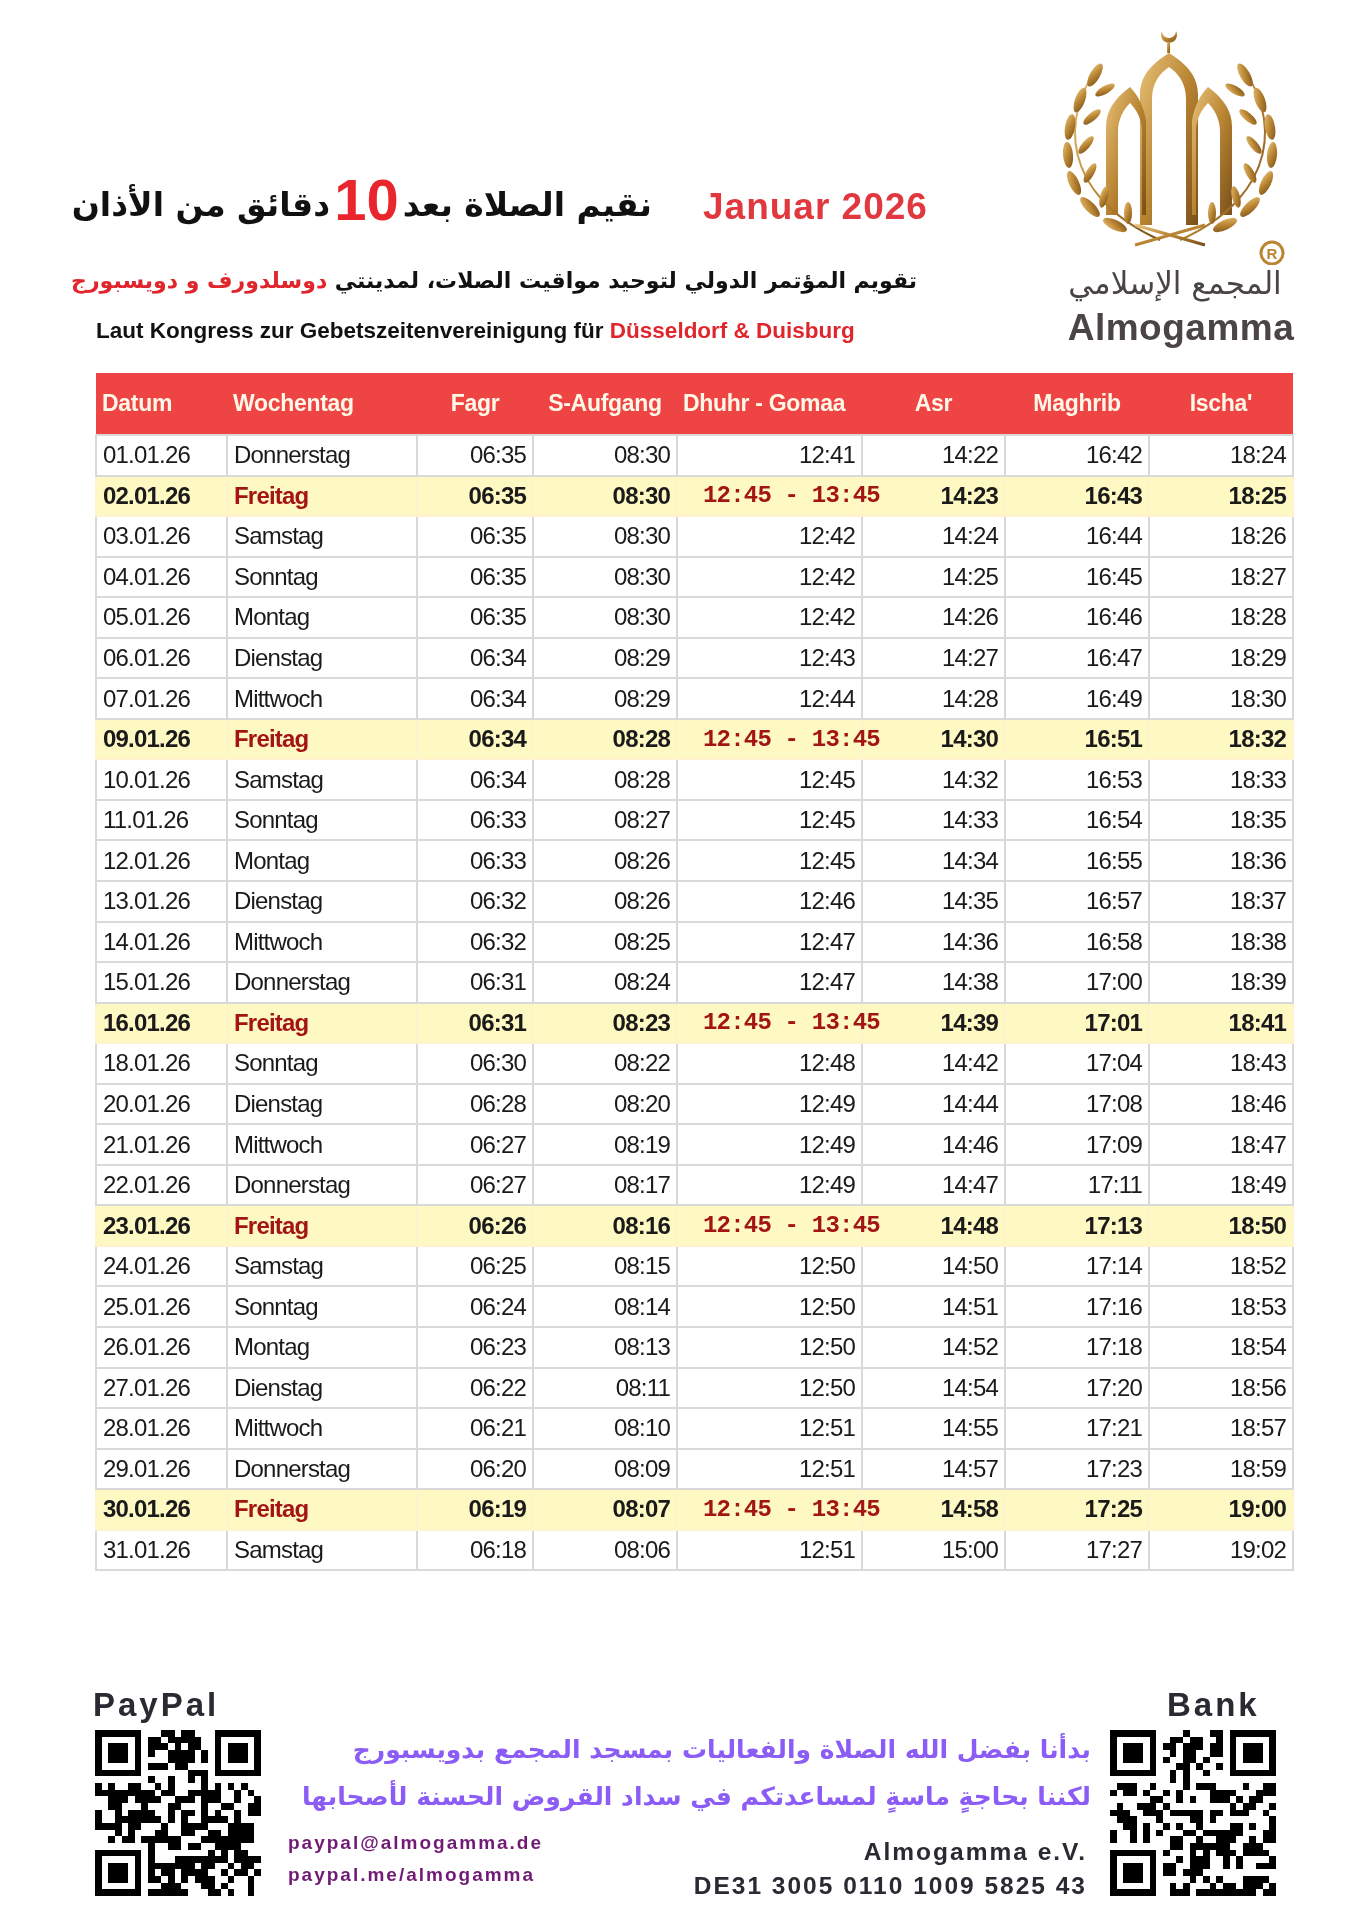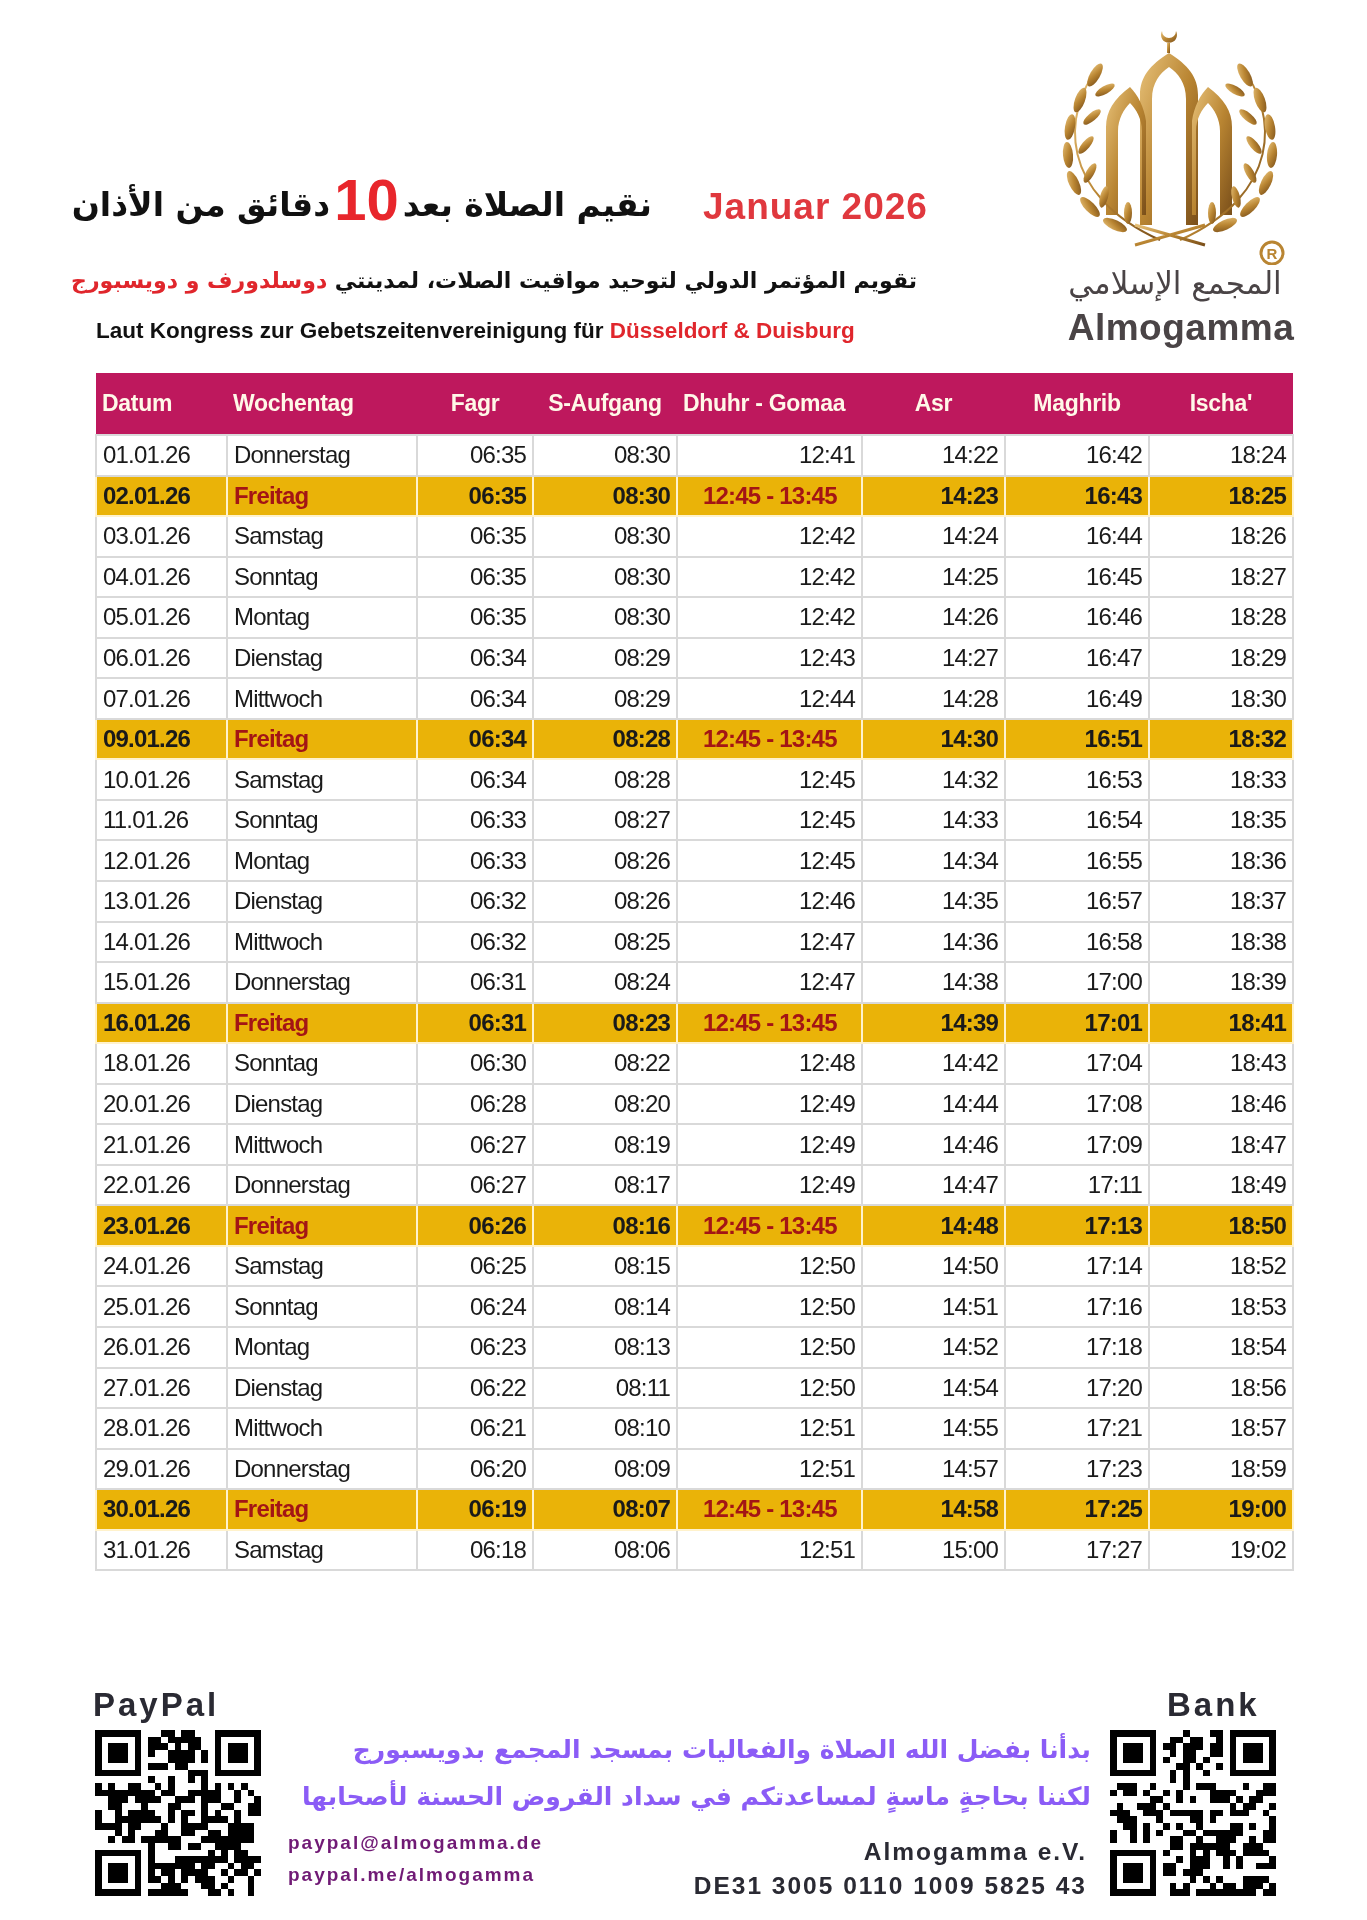--- a/index.html
+++ b/index.html
@@ -41,31 +41,31 @@
     font-family: "Liberation Sans", sans-serif; font-weight: bold; font-size: 37px; color: #4a4446; letter-spacing: 0.5px;
   }
 
   
   .prayer-table {
     position: absolute; left: 95px; top: 373px; width: 1197px;
     border-collapse: collapse; table-layout: fixed;
     font-family: "Liberation Sans Narrow", "Liberation Sans", sans-serif;
   }
   .prayer-table th {
-    background: #be185d; color: #fff8e8; height: 62px; font-weight: bold; font-size: 23px;
+    background: #ef4444; color: #fff8e8; height: 62px; font-weight: bold; font-size: 23px;
     text-align: left; padding: 0 6px; border: none; white-space: nowrap; letter-spacing: -0.3px;
   }
   .prayer-table td {
     height: 40.55px; font-size: 24px; color: #1a1a1a; border: 2px solid #d9d9d9; padding: 0 6px;
     white-space: nowrap; letter-spacing: -0.8px; transform-origin: left;
   }
   .prayer-table td.num { text-align: right; }
-  .prayer-table tr.friday td { background: #eab308; font-weight: bold; border-color: #fff2cc; }
+  .prayer-table tr.friday td { background: #fef9c3; font-weight: bold; border-color: #fff2cc; }
   .prayer-table tr.friday td.day { color: #a31515; }
-  .prayer-table tr.friday td.dhuhr { color: #a31515; text-align: left; padding-left: 25px; }
+  .prayer-table tr.friday td.dhuhr { color: #a31515; text-align: left; padding-left: 25px; font-family: Liberation Mono, monospace; }
   .prayer-table th.c-fagr, .prayer-table th.c-sun { text-align: center; }
 
   
   .pay-label, .bank-label {
     position: absolute; top: 1686px; font-family: "Liberation Sans", sans-serif; font-weight: bold;
     font-size: 33px; color: #2a2a33; letter-spacing: 3px;
   }
   .pay-label { left: 93px; }
   .bank-label { left: 1167px; }
   .qr { position: absolute; top: 1730px; width: 166px; height: 166px; }

